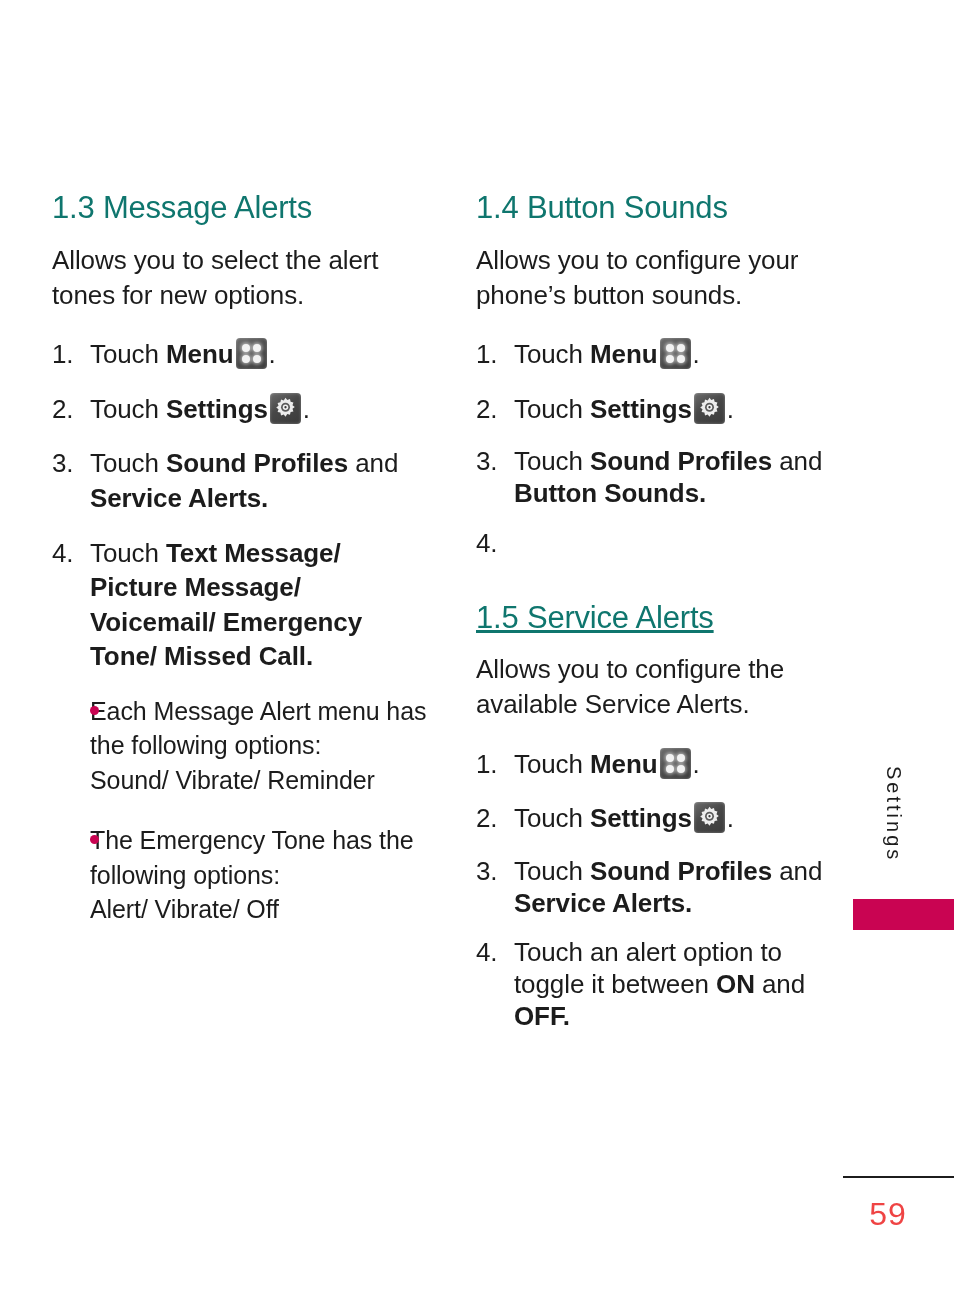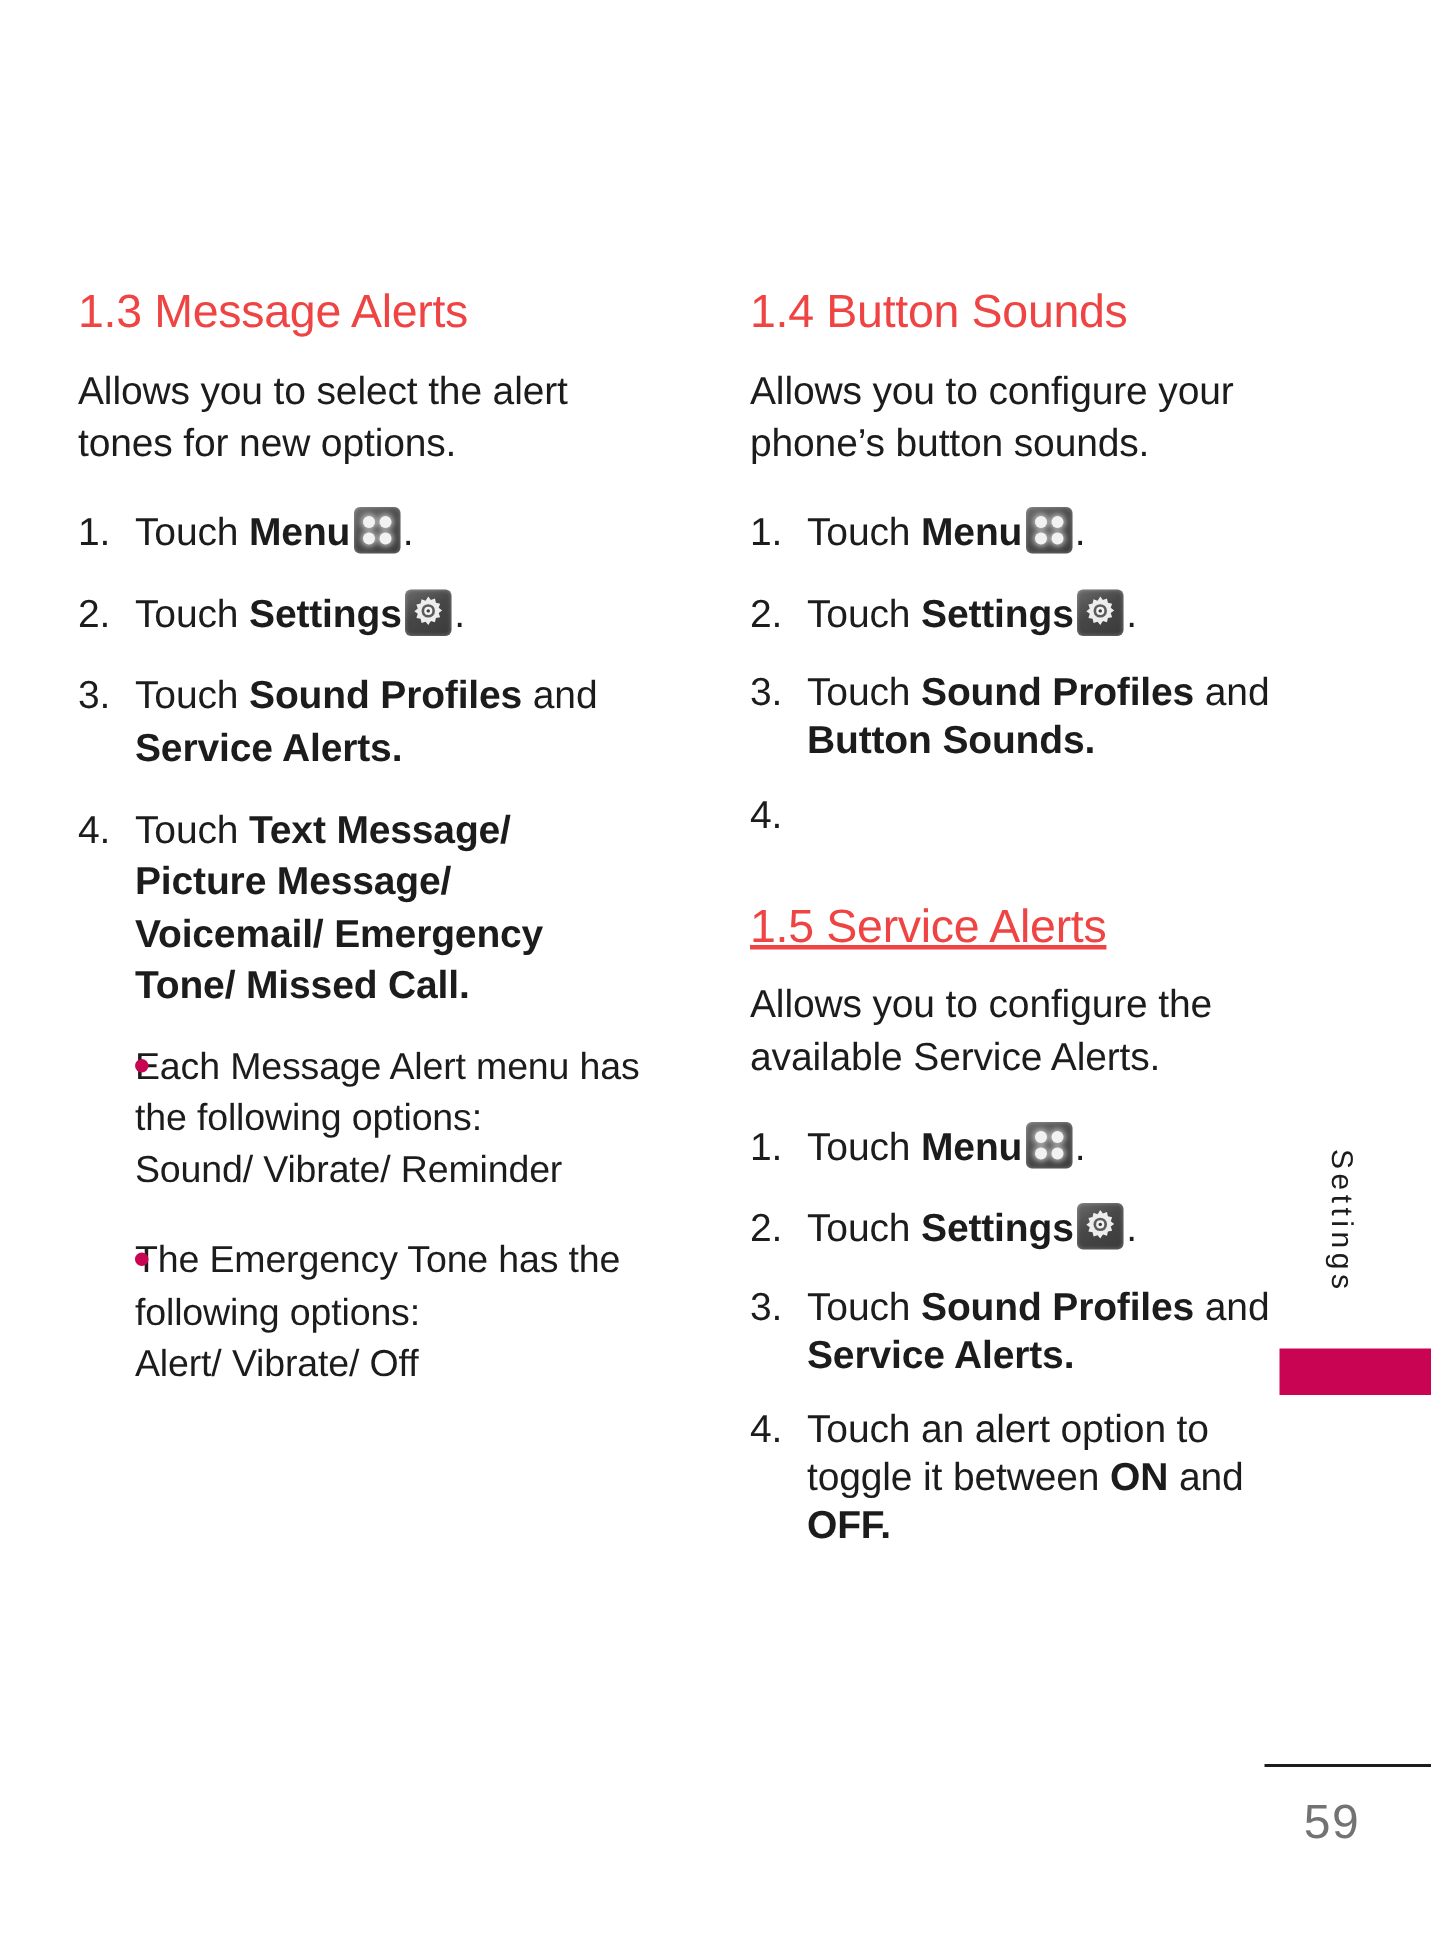--- a/index.html
+++ b/index.html
@@ -18,25 +18,25 @@
     position: absolute;
     inset: 0;
   }
 
   
   .col {
     position: absolute;
     top: 192px;
   }
   .col-left  { left: 52px;  width: 378px; }
-  .col-right { left: 500px; width: 368px; }
+  .col-right { left: 476px; width: 368px; }
 
   
   .sec-head {
-    color: #ef4444;
+    color: #0f766e;
     font-size: 31px;
     font-weight: 400;
     letter-spacing: -0.2px;
     line-height: 1.05;
     margin-bottom: 18px;
     white-space: nowrap;
   }
   .sec-head.spaced { margin-top: 42px; text-decoration: underline; }
 
   
@@ -164,21 +164,21 @@
     height: 2px;
     background: #1c1c1c;
   }
   .page-num {
     position: absolute;
     left: 843px;
     top: 1196px;
     width: 90px;
     text-align: center;
     font-size: 32px;
-    color: #737373;
+    color: #ef4444;
     letter-spacing: 1px;
   }
 </style>
 </head>
 <body>
 
 <div class="page">
 
   <div class="col col-left">
 

